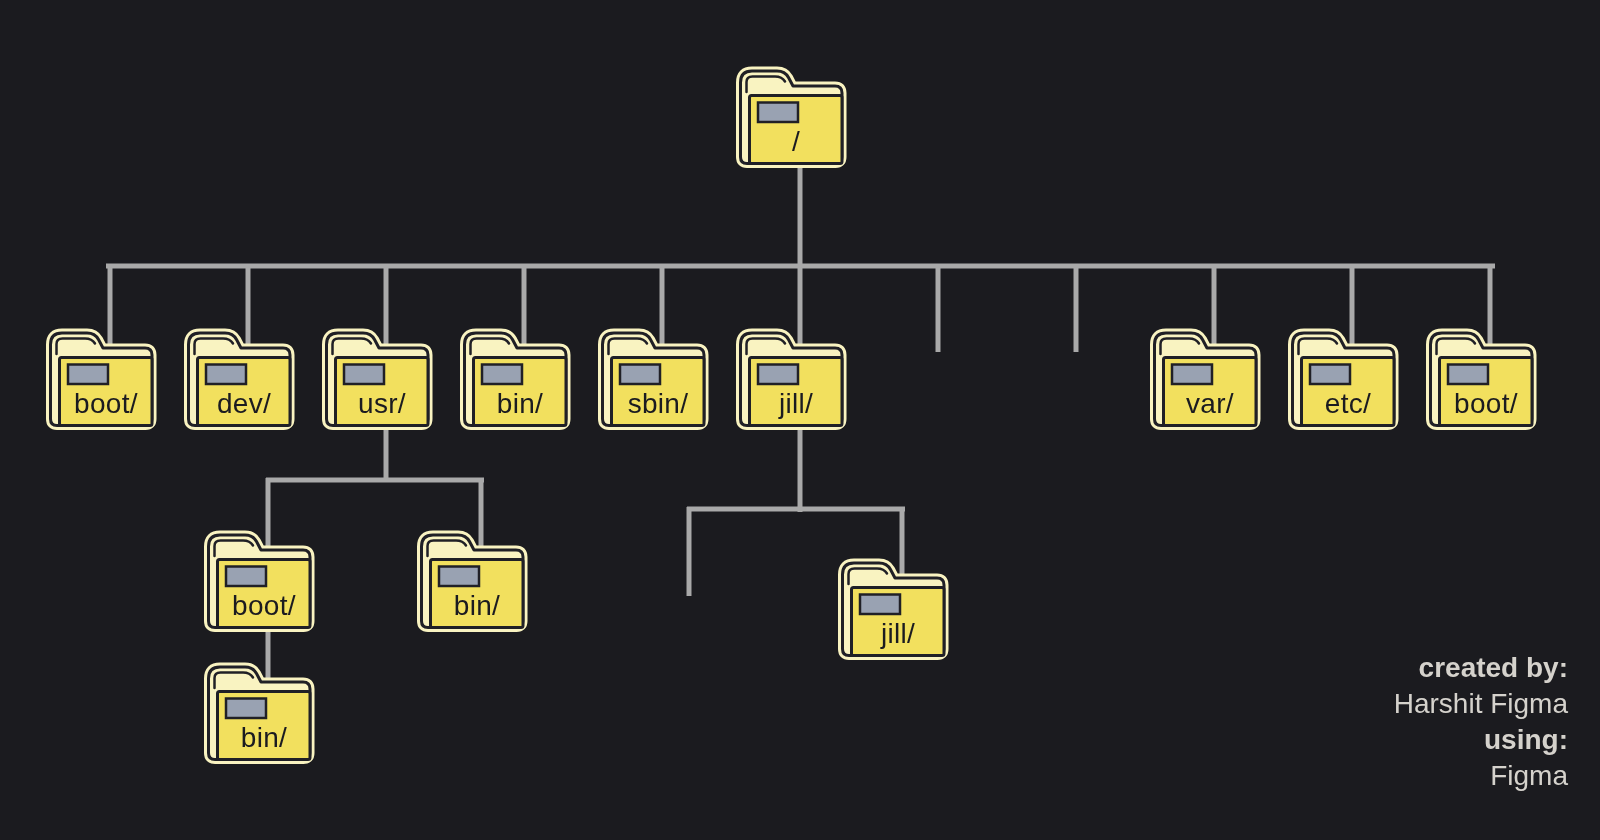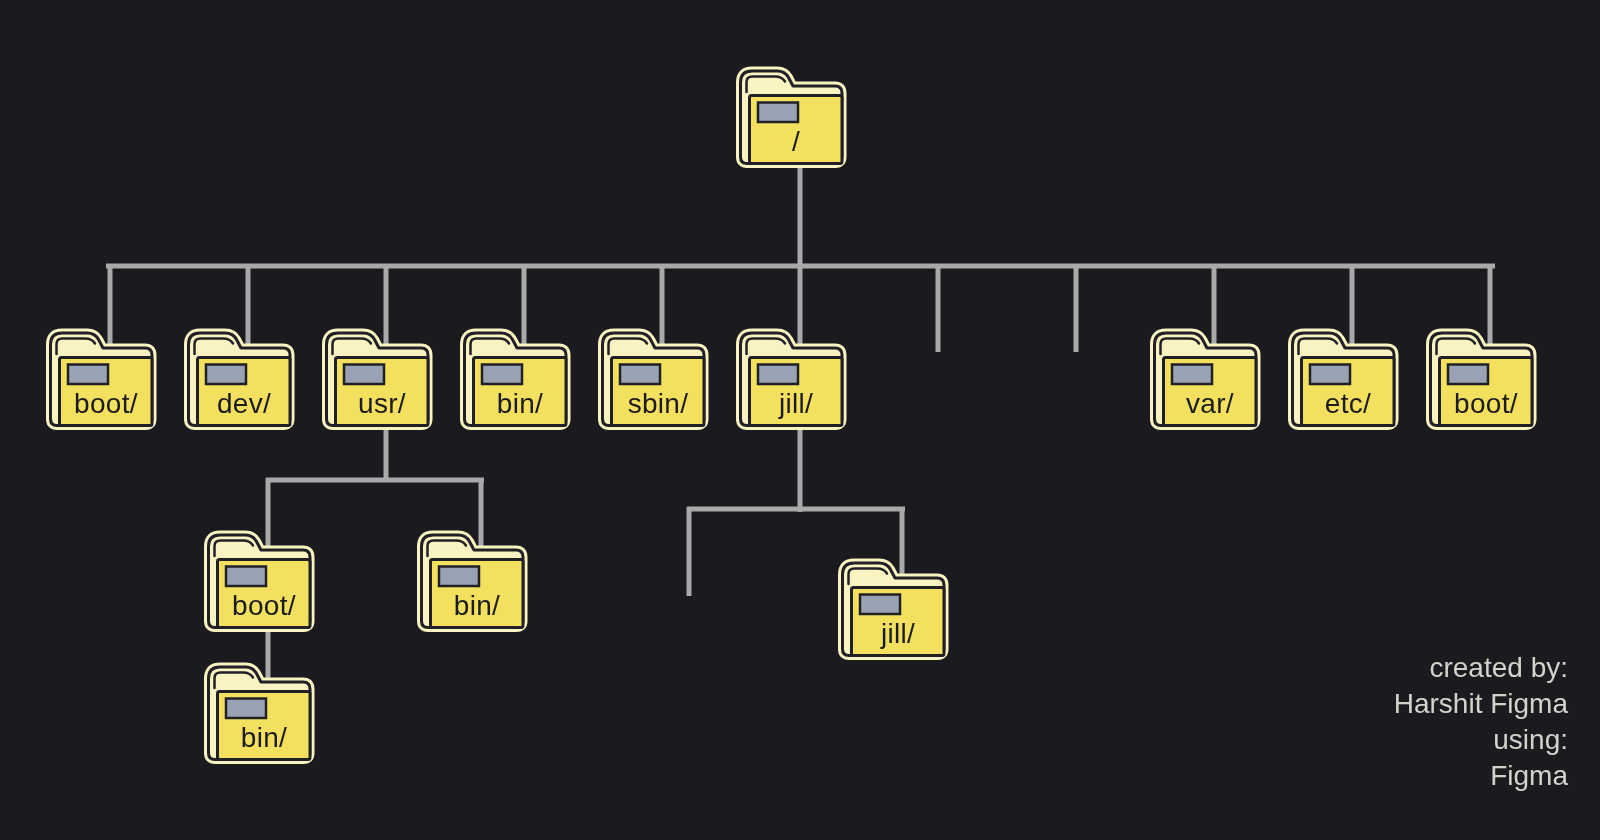--- a/index.html
+++ b/index.html
@@ -24,21 +24,21 @@
   .flabel{
     position:absolute;left:17px;top:62px;width:94px;
     text-align:center;font-size:28px;font-weight:500;
     color:var(--label-text);letter-spacing:.3px;white-space:nowrap;
   }
   .credits{
     position:absolute;right:32px;top:650px;z-index:3;
     text-align:right;font-size:28px;line-height:36px;
     color:var(--credit-text);
   }
-  .credits .bold{font-weight:normal;}
+  .credits .bold{font-weight:bold;}
 </style>
 </head>
 <body>
 
 <div class="stage">
 
   <svg width="0" height="0" style="position:absolute" aria-hidden="true">
     <defs>
       <g id="folder-shape">
         <path d="M 20 7 L 45 7 Q 53 7 56.5 13.5 L 61 22 L 103 22 Q 110 22 110 29 L 110 93 Q 110 99.5 103.5 99.5 L 15 99.5 Q 8.5 99.5 8.5 93 L 8.5 18.5 Q 8.5 7 20 7 Z" fill="var(--folder-back)" stroke="var(--folder-back)" stroke-width="9" stroke-linejoin="round"></path>

